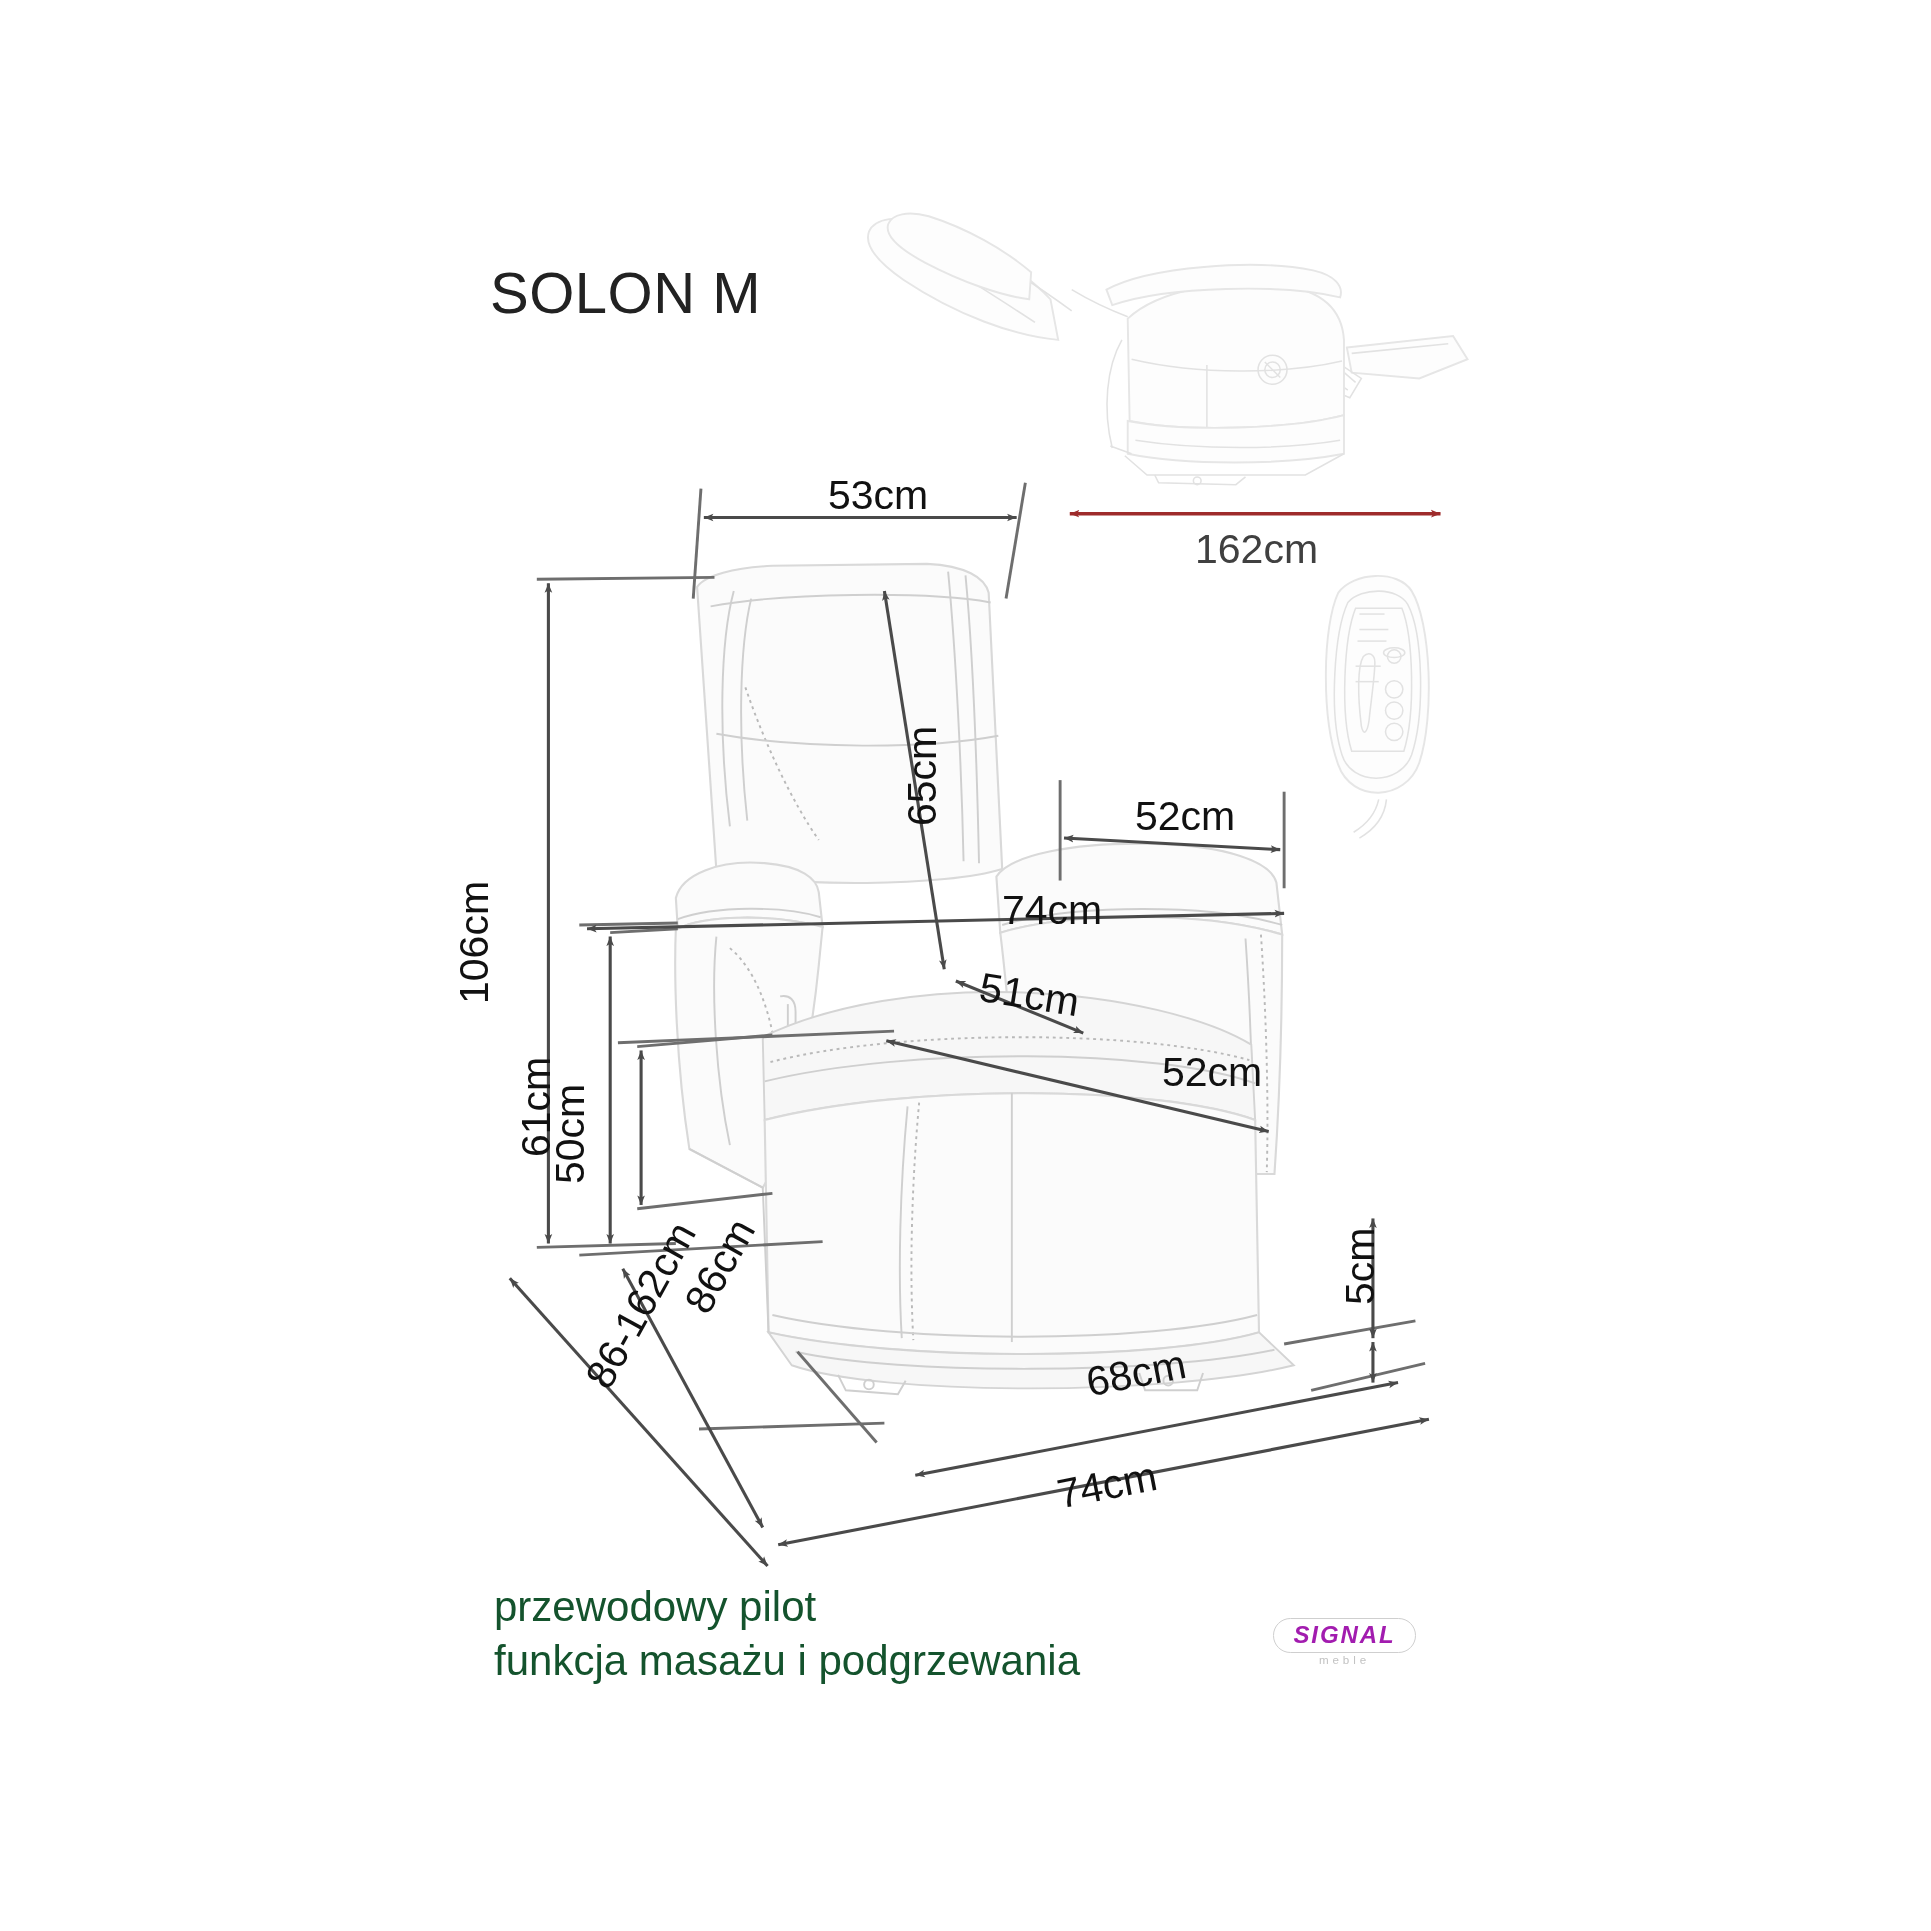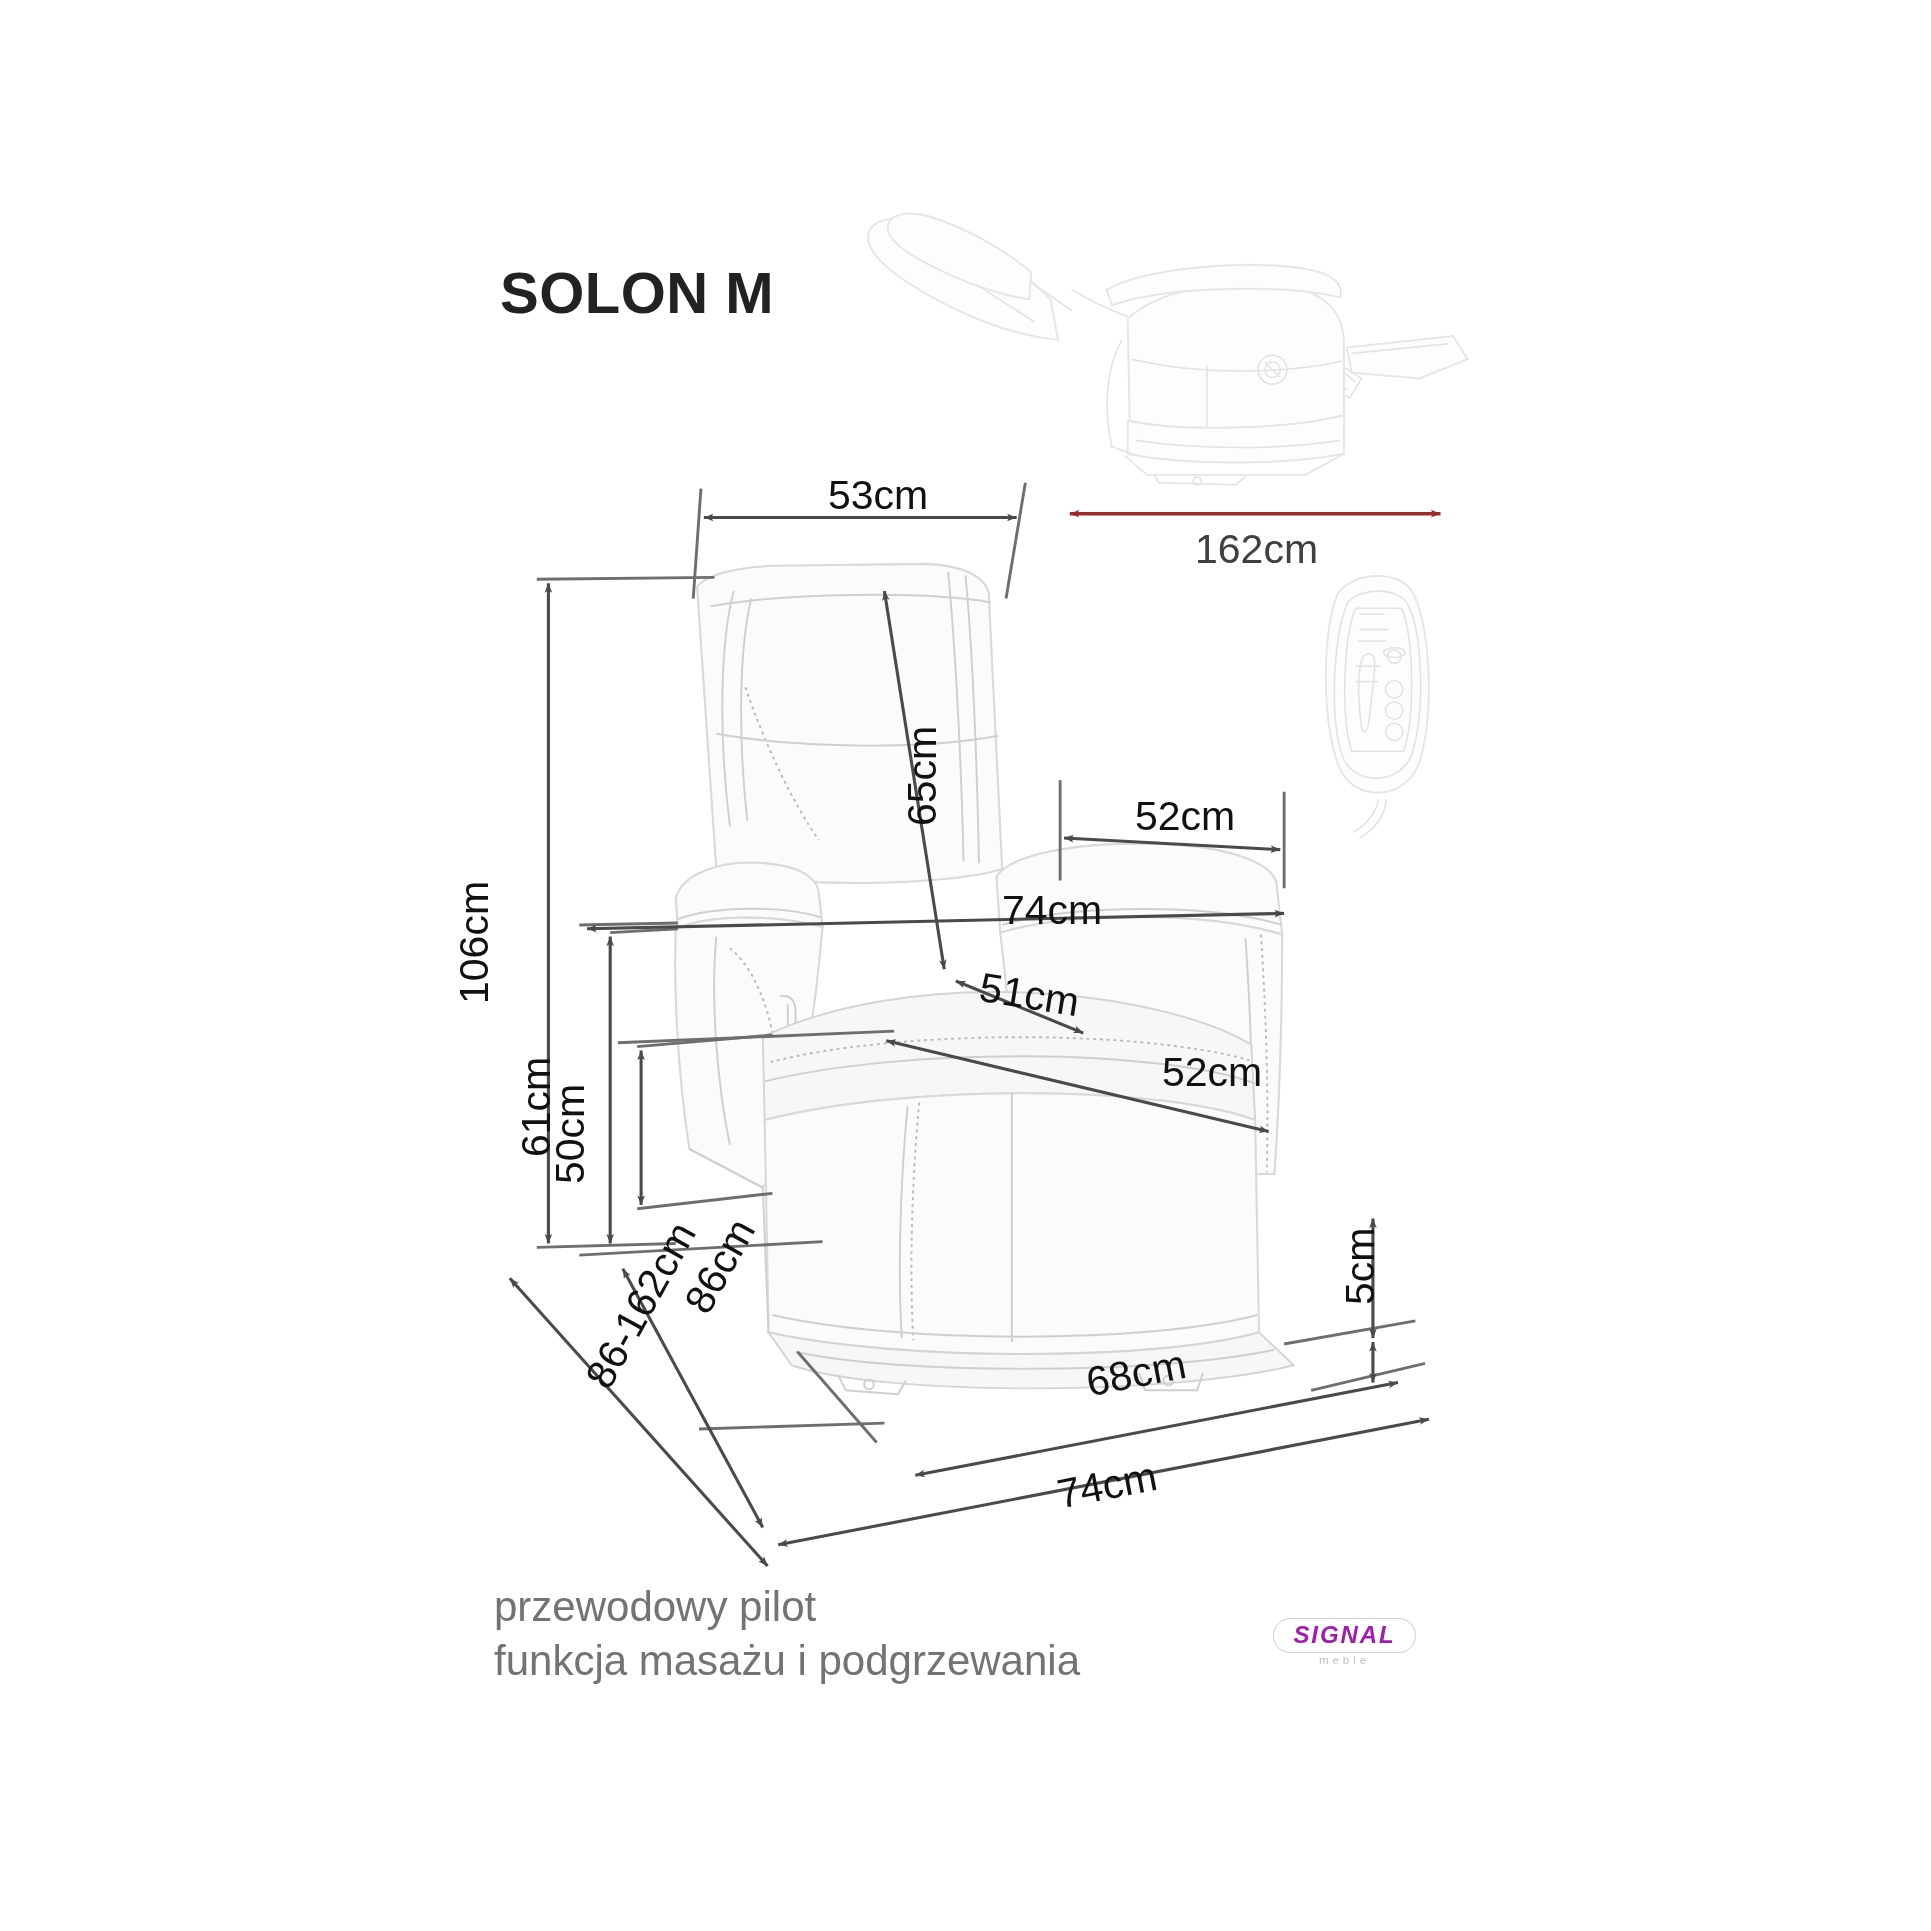--- a/index.html
+++ b/index.html
@@ -9,23 +9,23 @@
     font-family:"Liberation Sans","DejaVu Sans",sans-serif;
     color:#1c1c1c;
     overflow:hidden;
     position:relative;
   }
   #stage{position:absolute;left:0;top:0;width:1931px;height:1931px;}
   svg.layer{position:absolute;left:0;top:0;width:1931px;height:1931px;}
 
   .title{
     position:absolute;
-    left:500px; top:259px;
+    left:490px; top:259px;
     font-size:58px;
-    font-weight:700;
+    font-weight:400;
     letter-spacing:0.5px;
     color:#222222;
     white-space:nowrap;
   }
 
   .dimlabel{
     position:absolute;
     font-size:41px;
     font-weight:400;
     color:#111111;
@@ -33,21 +33,21 @@
     background:transparent;
     line-height:1;
   }
   .dimlabel.red{color:#404040;}
 
   .caption{
     position:absolute;
     left:494px; top:1580px;
     font-size:42px;
     line-height:1.28;
-    color:#737373;
+    color:#14532d;
     white-space:pre;
   }
 
   .logo{
     position:absolute;
     left:1273px; top:1618px;
     width:145px;height:56px;
   }
   .logo .pill{
     position:absolute;left:0;top:0;

